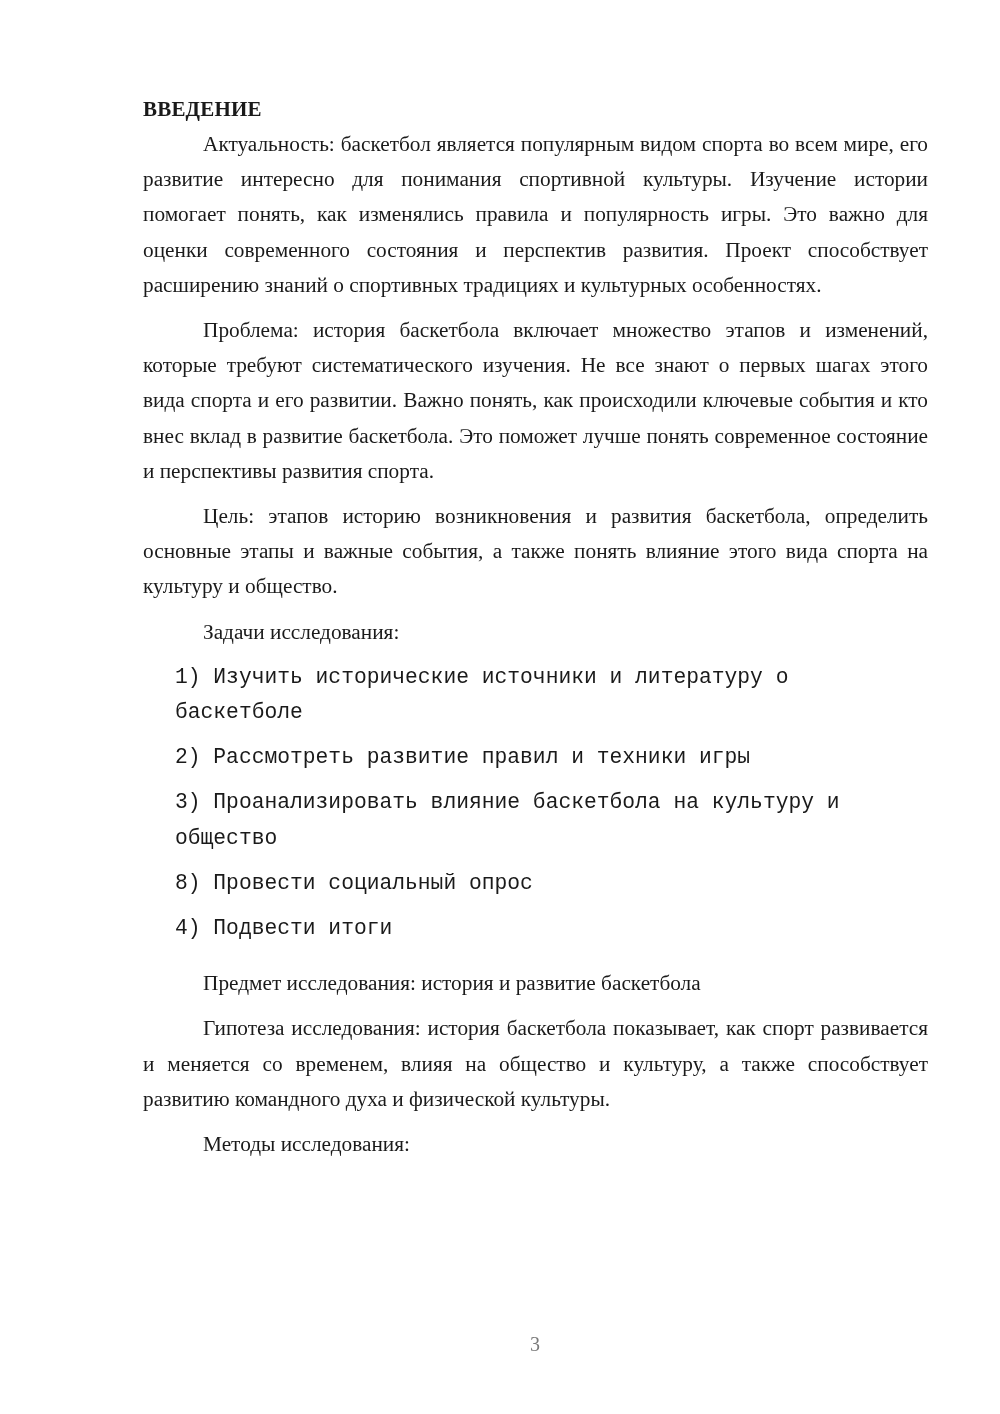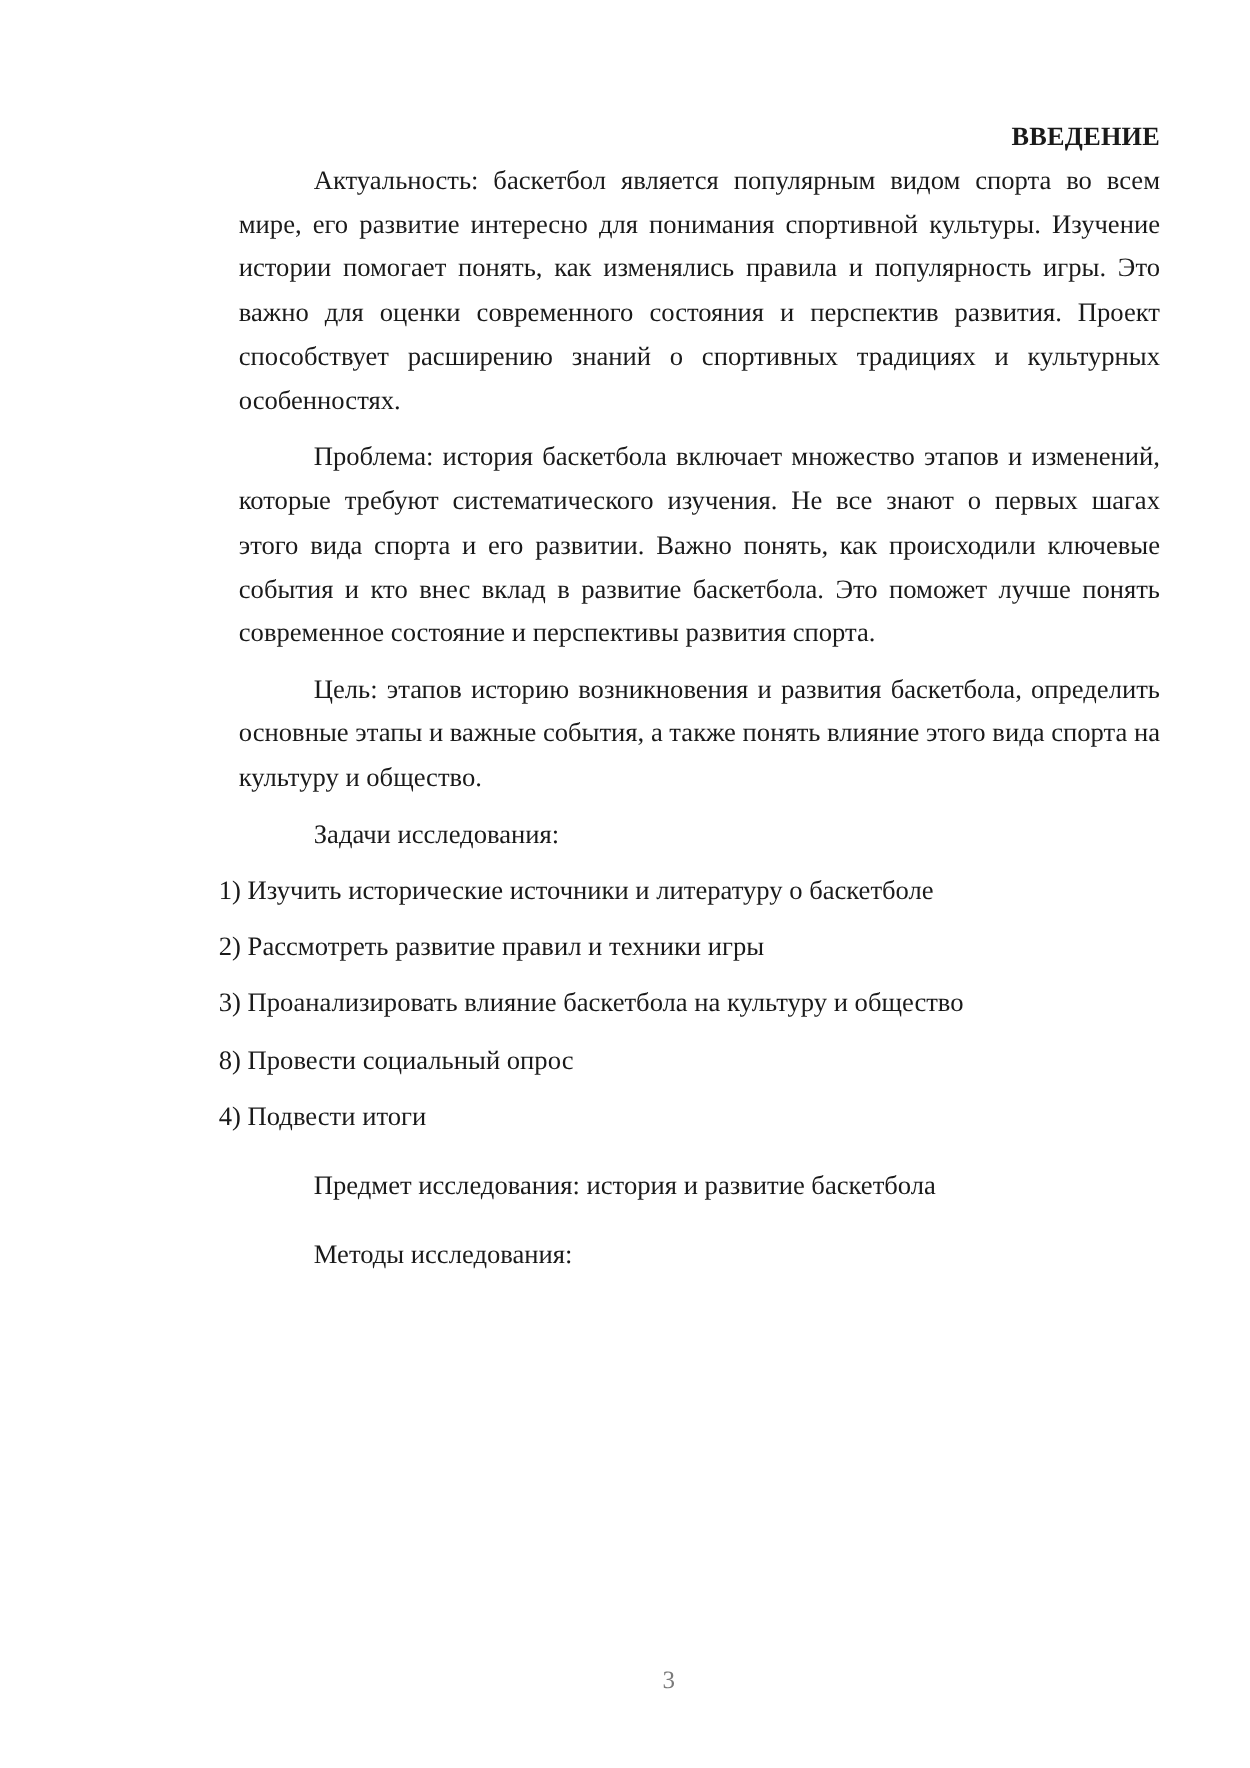--- a/index.html
+++ b/index.html
@@ -15,48 +15,48 @@
       font-family: "Liberation Serif", "DejaVu Serif", serif;
       color: #1a1a1a;
     }
     .page {
       position: absolute;
       left: 143px;
       top: 92px;
       width: 785px;
     }
     .heading {
-      text-align: right;
+      text-align: left;
       font-weight: bold;
       font-size: 21px;
       line-height: 35px;
       margin: 0 0 0 0;
       height: 35px;
       padding-left: 0;
       letter-spacing: 0.2px;
     }
     p {
       margin: 0;
       font-size: 21.3px;
       line-height: 35.2px;
       text-align: justify;
     }
     .indent {
       text-indent: 60px;
-      margin-left: 48px;
     }
     .gap {
       height: 10px;
     }
     .list-item {
       padding-left: 32px;
       text-align: left;
       font-size: 21.3px;
       line-height: 35.2px;
       margin: 0;
+      font-family: Liberation Mono, monospace;
     }
     .list-gap {
       height: 10px;
     }
     .page-number {
       position: absolute;
       left: 0;
       width: 1070px;
       top: 1333px;
       text-align: center;
@@ -91,20 +91,21 @@
   <p class="list-item">8) Провести социальный опрос</p>
   <div class="list-gap"></div>
   <p class="list-item">4) Подвести итоги</p>
   <div class="list-gap"></div>
 
   <div class="gap"></div>
 
   <p class="indent">Предмет исследования: история и развитие баскетбола</p>
   <div class="gap"></div>
 
+  <p class="indent">Гипотеза исследования: история баскетбола показывает, как спорт развивается и меняется со временем, влияя на общество и культуру, а также способствует развитию командного духа и физической культуры.</p>
   <div class="gap"></div>
 
   <p class="indent">Методы исследования:</p>
   <div class="list-gap"></div>
 
 </div>
 
 <div class="page-number">3</div>
 
 </body></html>

